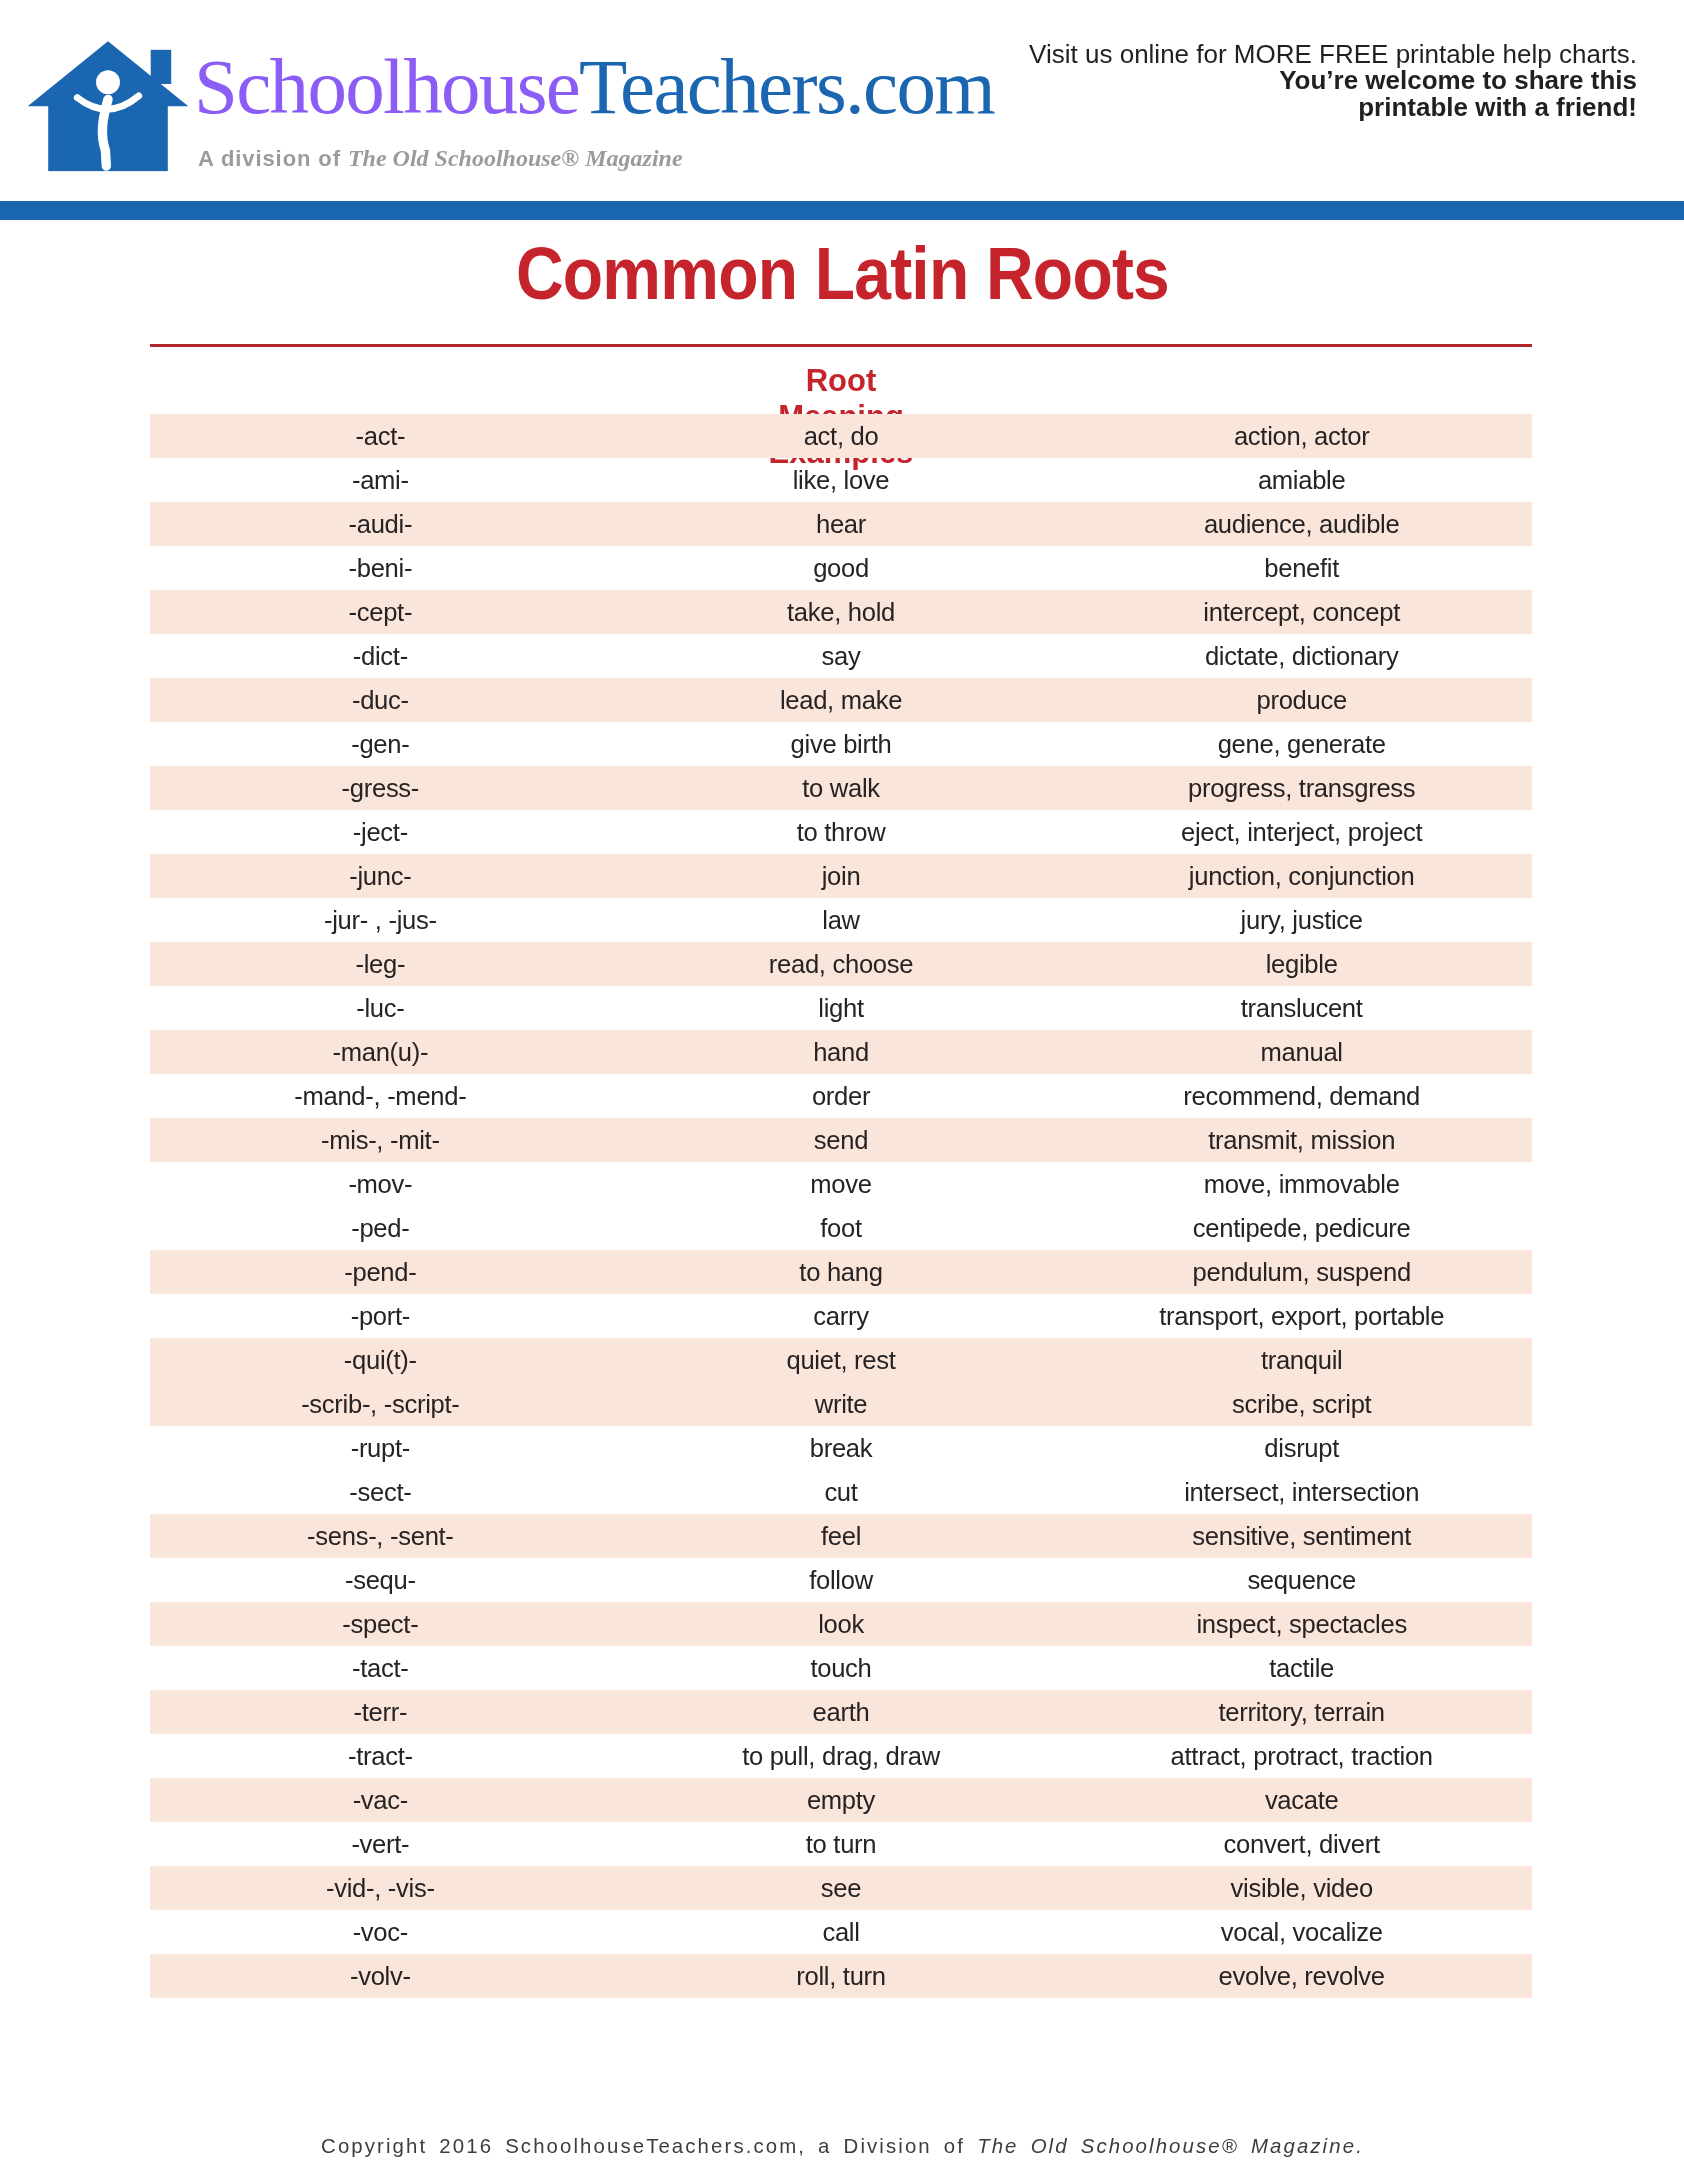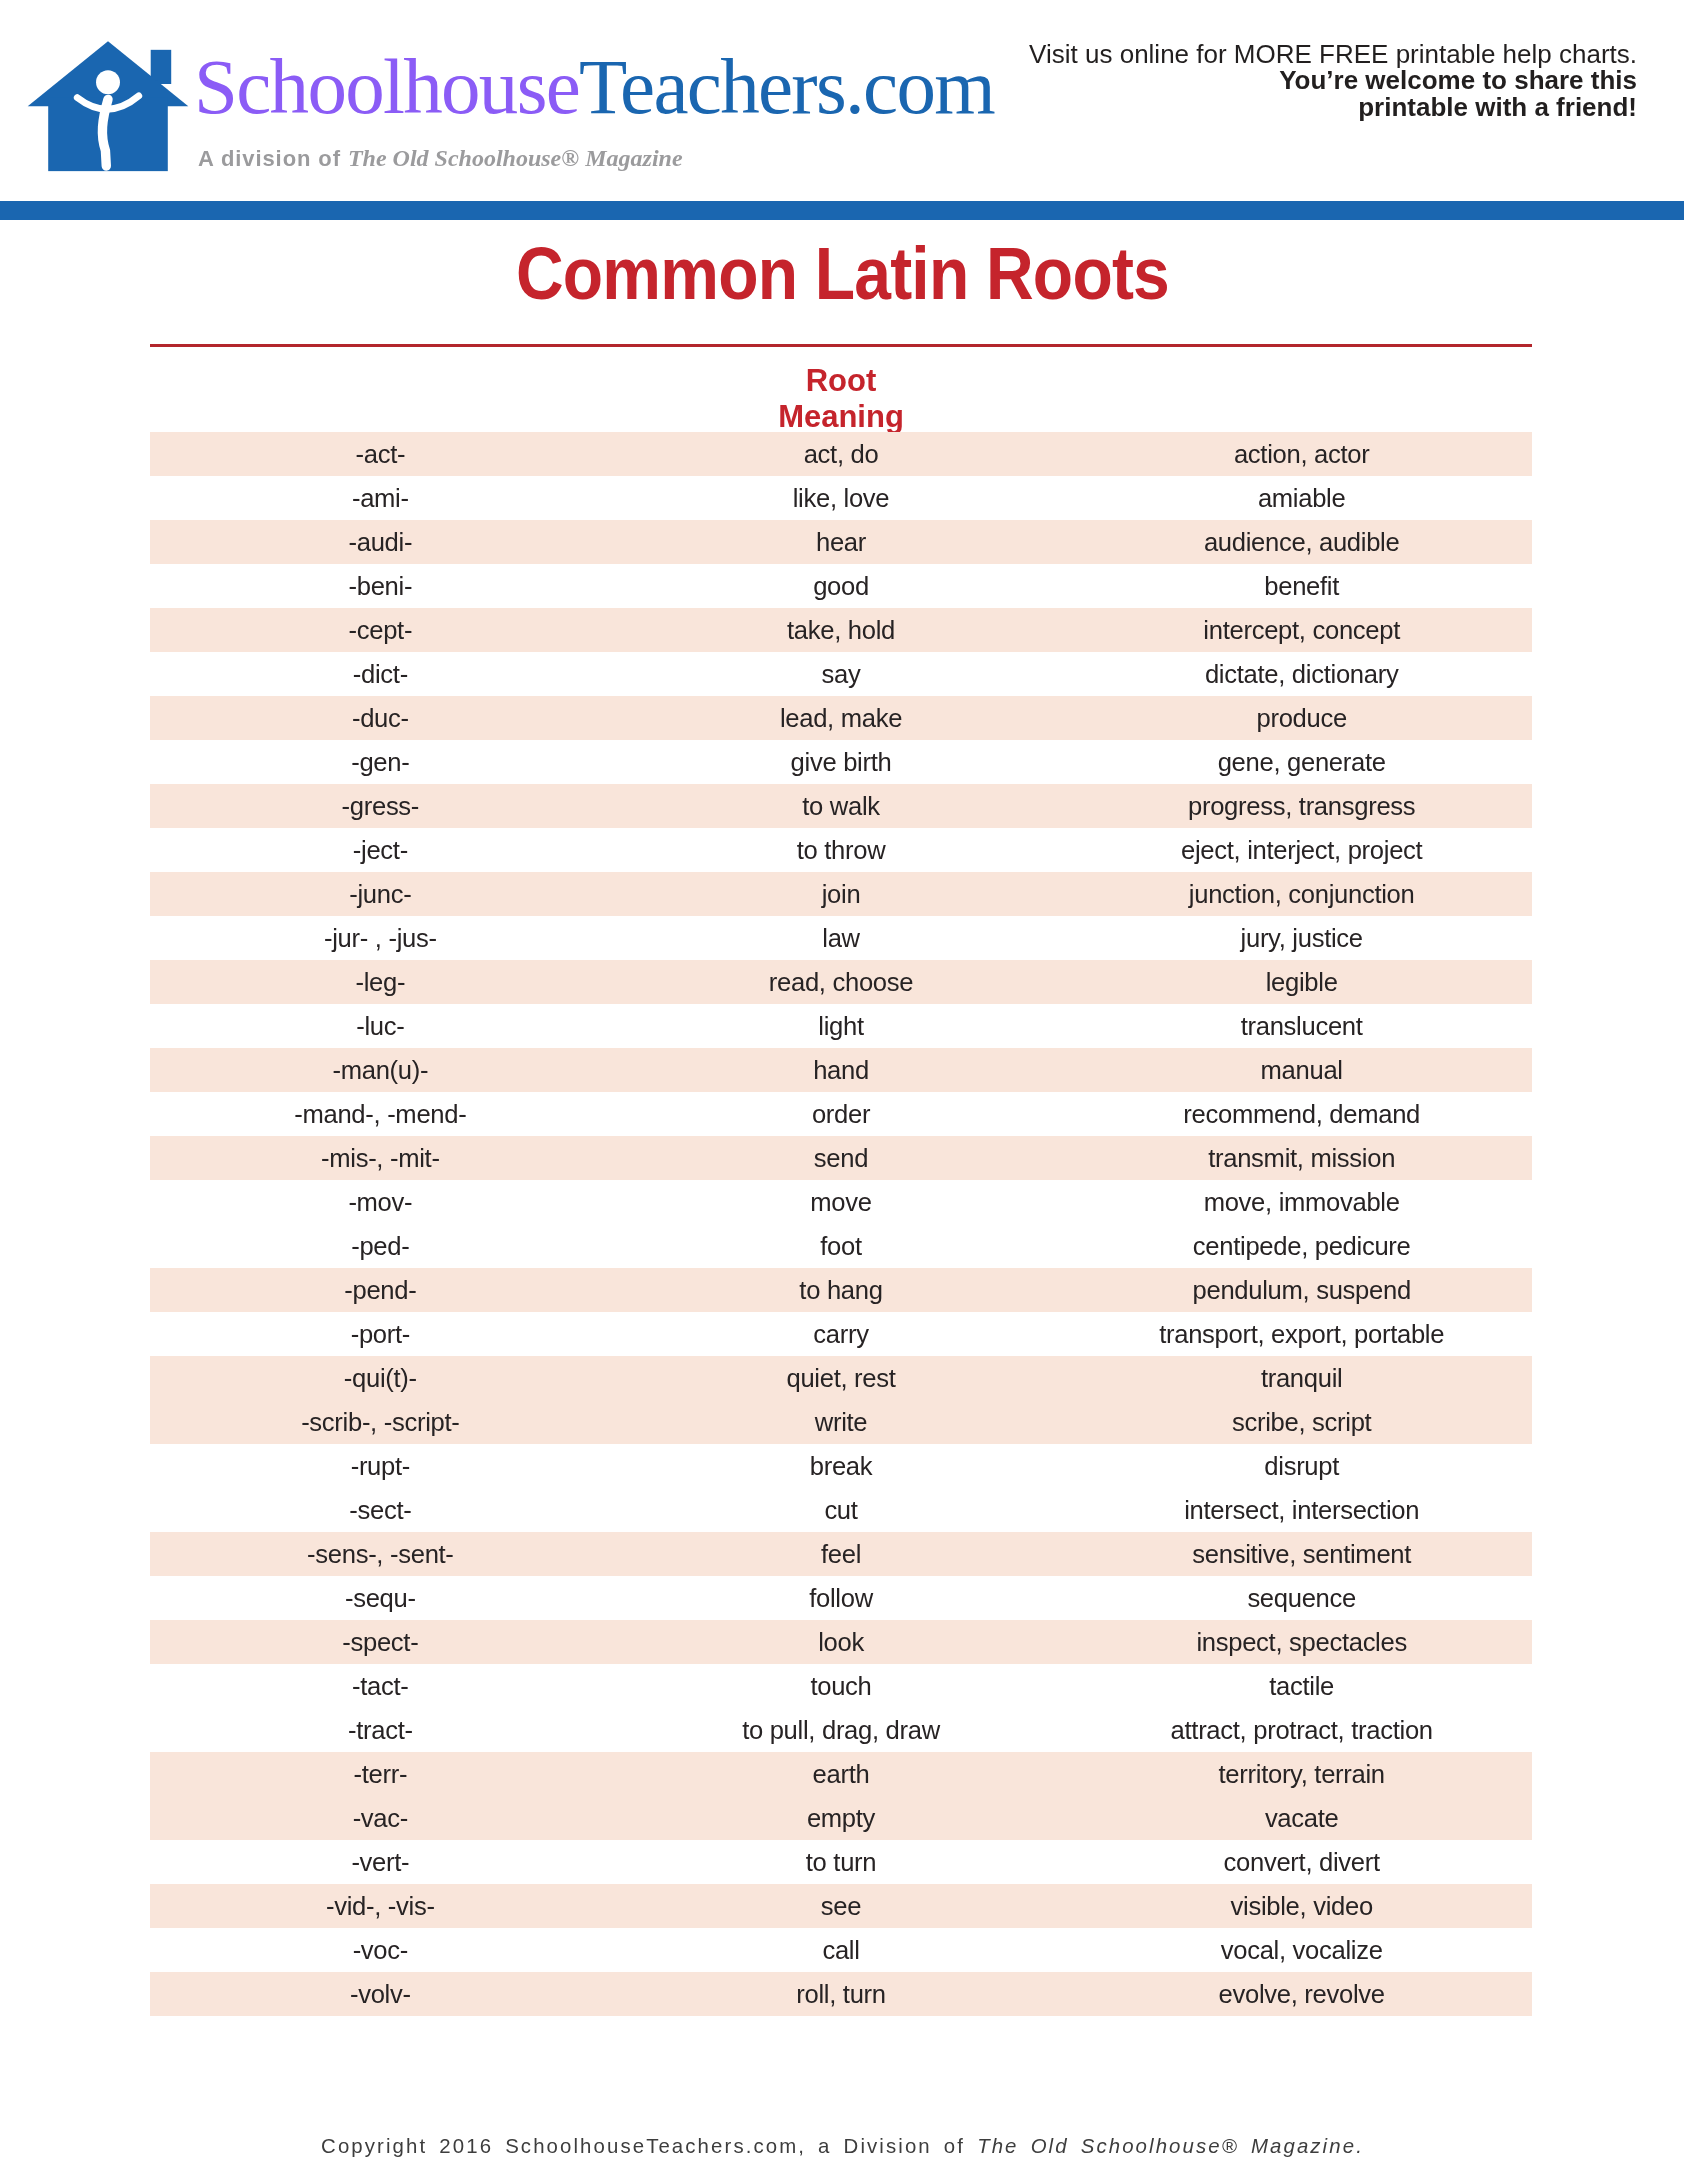--- a/index.html
+++ b/index.html
@@ -26,21 +26,21 @@
   .page-title{position:absolute;left:0;top:230px;width:100%;margin:0;text-align:center;
               font-size:75px;font-weight:700;color:#c5242c;transform:scaleX(.88);
               transform-origin:50% 50%;letter-spacing:-0.9px;}
 
   .red-rule{position:absolute;left:150px;top:344px;width:1382px;height:3.4px;background:#b3262c;}
 
   
   .col-headers{position:absolute;left:150px;top:363px;width:1382px;display:flex;flex-direction:column;}
   .col-header{flex:1;text-align:center;font-size:31px;font-weight:700;color:#c5242c;}
 
-  .roots-table{position:absolute;left:150px;top:414px;width:1382px;margin-top:18px;}
+  .roots-table{position:absolute;left:150px;top:414px;width:1382px;}
   .trow{display:flex;height:44px;align-items:center;}
   .trow.pink{background:#f9e5da;}
   .tcell{flex:1;text-align:center;font-size:25.6px;color:#272324;letter-spacing:-0.3px;}
 
   
   .copyright{position:absolute;left:0;top:2135px;width:100%;text-align:center;
              font-size:20.4px;color:#3d3d3d;letter-spacing:2.1px;word-spacing:4.3px;white-space:nowrap;}
   .copyright .cr-italic{font-style:italic;}
 </style>
 </head>
@@ -217,31 +217,31 @@
       <div class="trow pink">
         <div class="tcell">-spect-</div>
         <div class="tcell">look</div>
         <div class="tcell">inspect, spectacles</div>
       </div>
       <div class="trow">
         <div class="tcell">-tact-</div>
         <div class="tcell">touch</div>
         <div class="tcell">tactile</div>
       </div>
+      <div class="trow pink">
+        <div class="tcell">-terr-</div>
+        <div class="tcell">earth</div>
+        <div class="tcell">territory, terrain</div>
+      </div>
       <div class="trow">
         <div class="tcell">-tract-</div>
         <div class="tcell">to pull, drag, draw</div>
         <div class="tcell">attract, protract, traction</div>
       </div>
       <div class="trow pink">
-        <div class="tcell">-terr-</div>
-        <div class="tcell">earth</div>
-        <div class="tcell">territory, terrain</div>
-      </div>
-      <div class="trow pink">
         <div class="tcell">-vac-</div>
         <div class="tcell">empty</div>
         <div class="tcell">vacate</div>
       </div>
       <div class="trow">
         <div class="tcell">-vert-</div>
         <div class="tcell">to turn</div>
         <div class="tcell">convert, divert</div>
       </div>
       <div class="trow pink">

